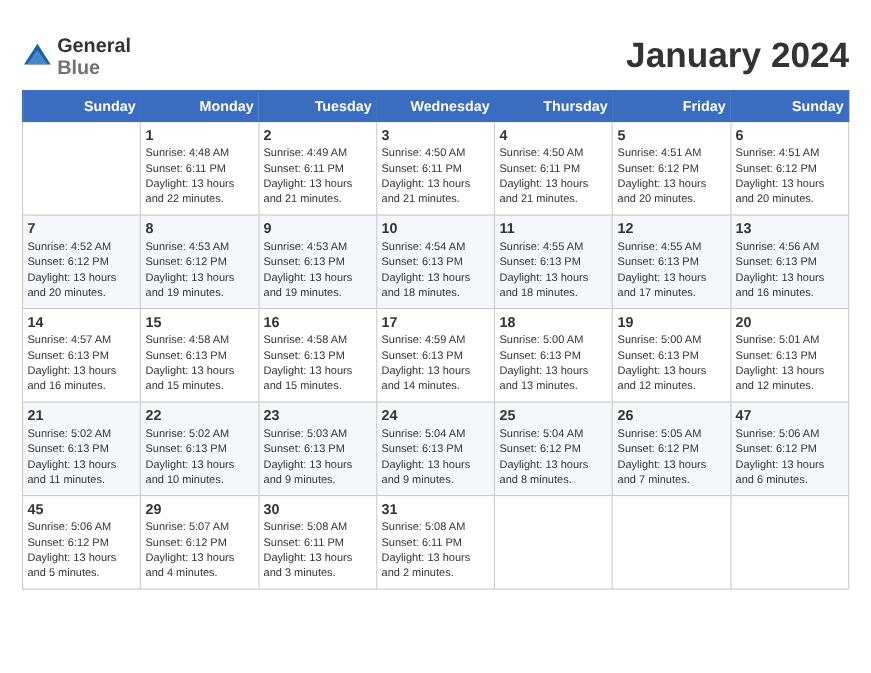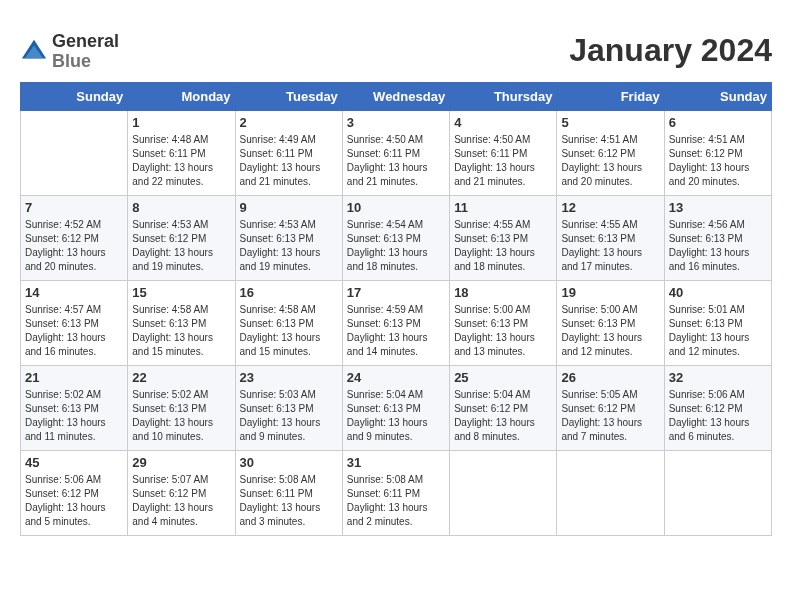--- a/index.html
+++ b/index.html
@@ -197,21 +197,21 @@
         </td>
         <td>
           <div class="day-number">18</div>
           <div class="day-info">Sunrise: 5:00 AM<br>Sunset: 6:13 PM<br>Daylight: 13 hours and 13 minutes.</div>
         </td>
         <td>
           <div class="day-number">19</div>
           <div class="day-info">Sunrise: 5:00 AM<br>Sunset: 6:13 PM<br>Daylight: 13 hours and 12 minutes.</div>
         </td>
         <td>
-          <div class="day-number">40</div>
+          <div class="day-number">20</div>
           <div class="day-info">Sunrise: 5:01 AM<br>Sunset: 6:13 PM<br>Daylight: 13 hours and 12 minutes.</div>
         </td>
       </tr>
       <tr>
         <td>
           <div class="day-number">21</div>
           <div class="day-info">Sunrise: 5:02 AM<br>Sunset: 6:13 PM<br>Daylight: 13 hours and 11 minutes.</div>
         </td>
         <td>
           <div class="day-number">22</div>
@@ -227,21 +227,21 @@
         </td>
         <td>
           <div class="day-number">25</div>
           <div class="day-info">Sunrise: 5:04 AM<br>Sunset: 6:12 PM<br>Daylight: 13 hours and 8 minutes.</div>
         </td>
         <td>
           <div class="day-number">26</div>
           <div class="day-info">Sunrise: 5:05 AM<br>Sunset: 6:12 PM<br>Daylight: 13 hours and 7 minutes.</div>
         </td>
         <td>
-          <div class="day-number">32</div>
+          <div class="day-number">47</div>
           <div class="day-info">Sunrise: 5:06 AM<br>Sunset: 6:12 PM<br>Daylight: 13 hours and 6 minutes.</div>
         </td>
       </tr>
       <tr>
         <td>
           <div class="day-number">45</div>
           <div class="day-info">Sunrise: 5:06 AM<br>Sunset: 6:12 PM<br>Daylight: 13 hours and 5 minutes.</div>
         </td>
         <td>
           <div class="day-number">29</div>

